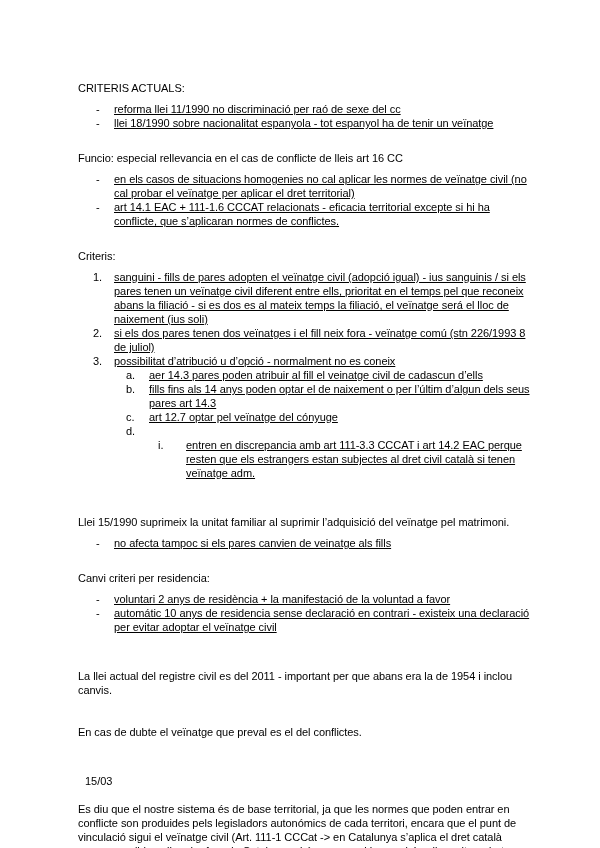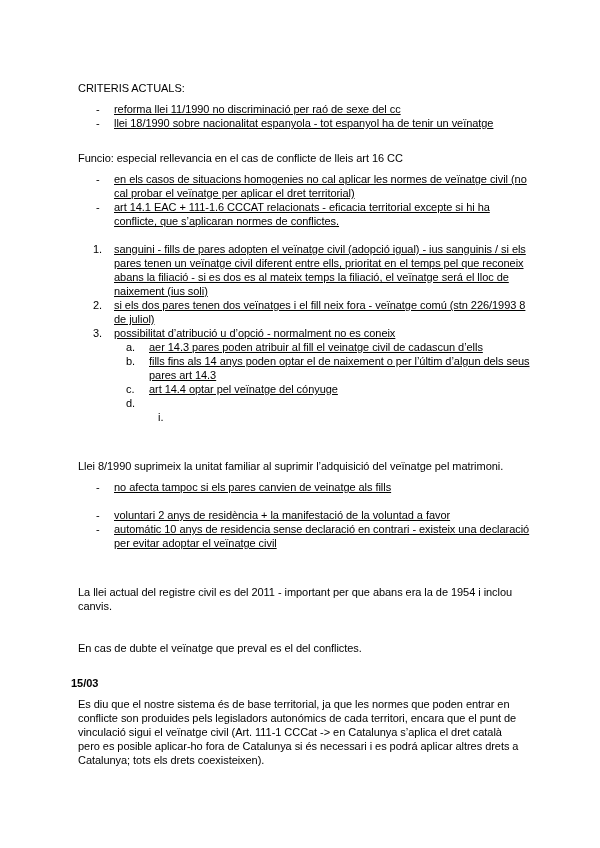--- a/index.html
+++ b/index.html
@@ -18,21 +18,21 @@
     color: #000000;
     letter-spacing: -0.05px;
   }
   .page {
     position: absolute;
     left: 71px;
     top: 74px;
     width: 462px;
   }
   .p  { margin: 7px; }
-  .pb { margin: 0; font-weight: bold; }
+  .pb { margin: 14px; font-weight: normal; }
   .row { display: flex; align-items: flex-start; }
   .m { flex: none; white-space: pre; }
   .b1 .m { margin-left: 25px; width: 18px; }
   .n1 .m { margin-left: 22px; width: 21px; }
   .n2 .m { margin-left: 55px; width: 23px; }
   .n3 .m { margin-left: 87px; width: 28px; }
   .t { flex: 1 1 auto; min-width: 0; text-decoration: underline; }
   .gap  { height: 14px; }
   .gap2 { height: 28px; }
 </style>
@@ -59,20 +59,21 @@
     <span class="m">-</span>
     <span class="t">en els casos de situacions homogenies no cal aplicar les normes de veïnatge civil (no cal probar el veïnatge per aplicar el dret territorial)</span>
   </div>
   <div class="row b1">
     <span class="m">-</span>
     <span class="t">art 14.1 EAC + 111-1.6 CCCAT relacionats - eficacia territorial excepte si hi ha conflicte, que s’aplicaran normes de conflictes.</span>
   </div>
 
   <div class="gap"></div>
 
+  <div class="p">Criteris:</div>
 
   <div class="row n1">
     <span class="m">1.</span>
     <span class="t">sanguini - fills de pares adopten el veïnatge civil (adopció igual) - ius sanguinis / si els pares tenen un veïnatge civil diferent entre ells, prioritat en el temps pel que reconeix abans la filiació - si es dos es al mateix temps la filiació, el veïnatge será el lloc de naixement (ius soli)</span>
   </div>
   <div class="row n1">
     <span class="m">2.</span>
     <span class="t">si els dos pares tenen dos veïnatges i el fill neix fora - veïnatge comú (stn 226/1993 8 de juliol)</span>
   </div>
   <div class="row n1">
@@ -83,40 +84,42 @@
   <div class="row n2">
     <span class="m">a.</span>
     <span class="t">aer 14.3 pares poden atribuir al fill el veinatge civil de cadascun d’ells</span>
   </div>
   <div class="row n2">
     <span class="m">b.</span>
     <span class="t">fills fins als 14 anys poden optar el de naixement o per l’últim d’algun dels seus pares art 14.3</span>
   </div>
   <div class="row n2">
     <span class="m">c.</span>
-    <span class="t">art 14.4 optar pel veïnatge del cónyuge</span>
+    <span class="t">art 12.7 optar pel veïnatge del cónyuge</span>
   </div>
   <div class="row n2">
     <span class="m">d.</span>
   </div>
 
   <div class="row n3">
     <span class="m">i.</span>
+    <span class="t">entren en discrepancia amb art 111-3.3 CCCAT i art 14.2 EAC perque resten que els estrangers estan subjectes al dret civil català si tenen veïnatge adm.</span>
   </div>
 
   <div class="gap2"></div>
 
-  <div class="p">Llei 8/1990 suprimeix la unitat familiar al suprimir l’adquisició del veïnatge pel matrimoni.</div>
+  <div class="p">Llei 15/1990 suprimeix la unitat familiar al suprimir l’adquisició del veïnatge pel matrimoni.</div>
   <div class="row b1">
     <span class="m">-</span>
     <span class="t">no afecta tampoc si els pares canvien de veinatge als fills</span>
   </div>
 
   <div class="gap"></div>
 
+  <div class="p">Canvi criteri per residencia:</div>
   <div class="row b1">
     <span class="m">-</span>
     <span class="t">voluntari 2 anys de residència + la manifestació de la voluntad a favor</span>
   </div>
   <div class="row b1">
     <span class="m">-</span>
     <span class="t">automátic 10 anys de residencia sense declaració en contrari - existeix una declaració per evitar adoptar el veïnatge civil</span>
   </div>
 
   <div class="gap2"></div>

